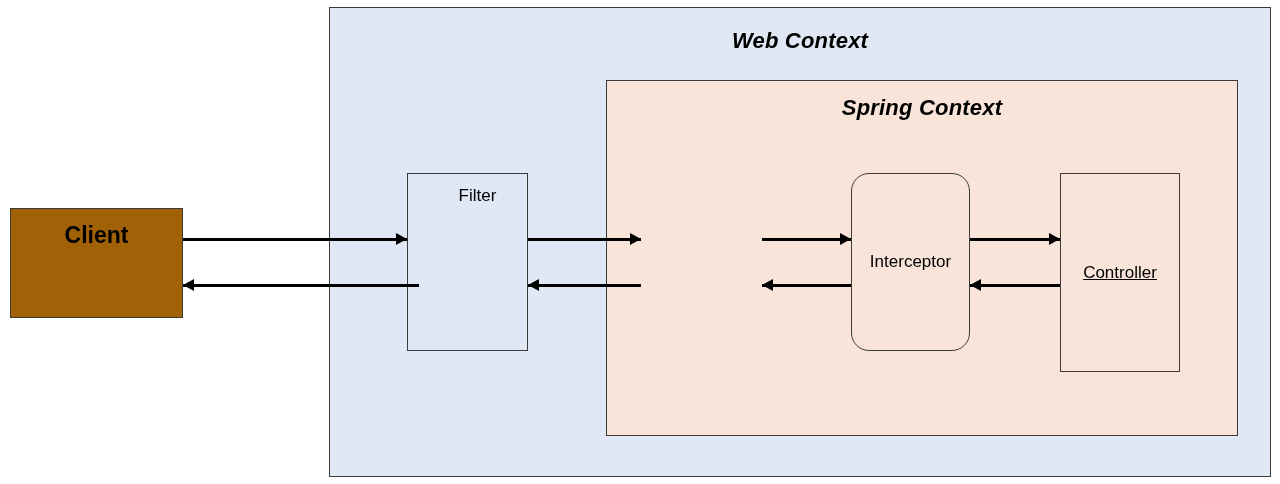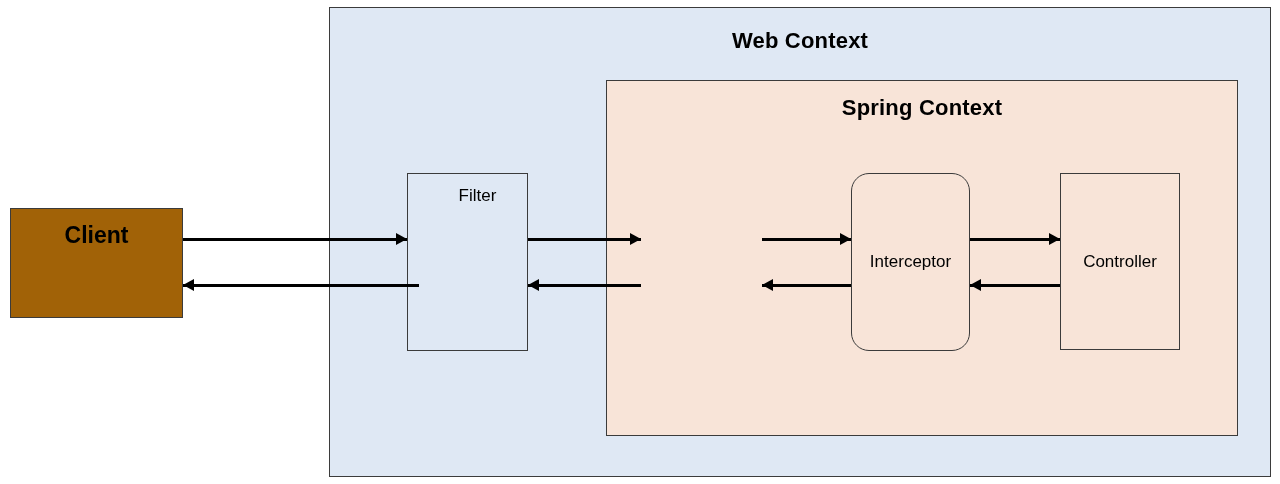--- a/index.html
+++ b/index.html
@@ -38,20 +38,21 @@
   }
   .container-title {
     position: absolute;
     left: 0;
     right: 0;
     font-weight: bold;
     font-size: 22px;
     letter-spacing: 0.2px;
     text-align: center;
     color: #000000;
+    font-style: italic;
   }
 
   
   .node {
     display: flex;
     align-items: flex-start;
     justify-content: center;
   }
   .node-label {
     display: block;
@@ -126,21 +127,21 @@
 
   <div class="box node node-filter" style="left:407px; top:173px; width:121px; height:178px;">
     <span class="node-label">Filter</span>
   </div>
 
 
   <div class="box node node-spring-child node-centered" style="left:851px; top:173px; width:119px; height:178px;border-radius:18px;">
     <span class="node-label">Interceptor</span>
   </div>
 
-  <div class="box node node-spring-child node-centered" style="left:1060px; top:173px; width:120px; height:177px;">
+  <div class="box node node-spring-child node-centered" style="left:1060px; top:173px; width:120px; height:199px;text-decoration:underline;">
     <span class="node-label">Controller</span>
   </div>
 
   <div class="conn" style="left:183px; top:238px; width:224px;"></div>
   <div class="arrowhead right" style="left:396px; top:233px;"></div>
 
   <div class="conn" style="left:528px; top:238px; width:113px;"></div>
   <div class="arrowhead right" style="left:630px; top:233px;"></div>
 
   <div class="conn" style="left:762px; top:238px; width:89px;"></div>

